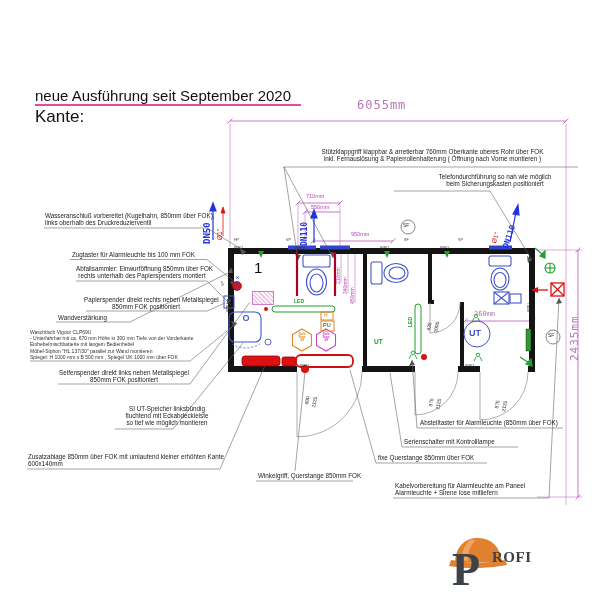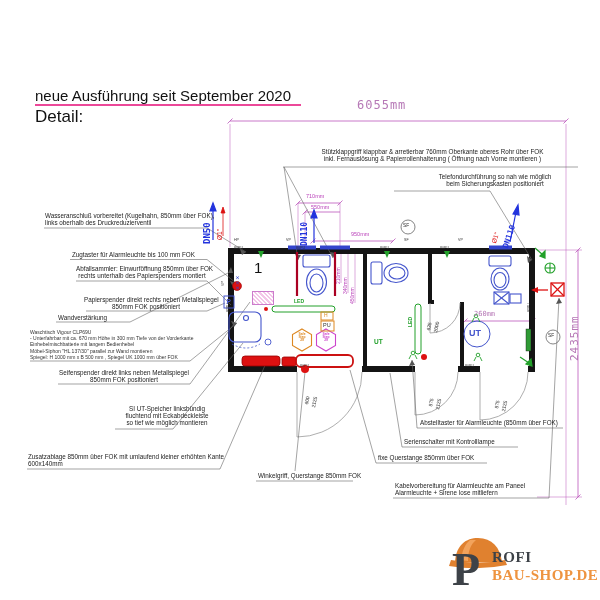--- a/index.html
+++ b/index.html
@@ -252,21 +252,21 @@
   </g>
 
   <g stroke="none">
     <path d="M455,562 C456,545 466,538 478,538 C492,538 500,547 502,562 Z" fill="#e0812f"></path>
     <path d="M470,540 C465,544 462,551 461,560 L468,561 C468,551 471,544 476,540 Z" fill="#f2a35c"></path>
     <path d="M449,566 Q478,571 507,565 L505,560 Q478,565 451,560 Z" fill="#e0812f"></path>
   </g>
 </svg>
 
 <div class="txt" style="left:35px;top:88px;font-size:15px;color:#111;"><span class="title-u">neue Ausführung seit September 2020</span></div>
-<div class="txt" style="left:35px;top:107px;font-size:17px;color:#111;">Detail:</div>
+<div class="txt" style="left:35px;top:107px;font-size:17px;color:#111;">Kante:</div>
 
 <div class="txt ann c" style="left:285px;top:148px;width:295px;">
   <div>Stützklappgriff klappbar &amp; arretierbar  760mm Oberkante oberes Rohr  über FOK</div>
   <div>inkl. Fernauslösung  &amp; Papierrollenhalterung ( Öffnung nach Vorne montieren )</div>
 </div>
 <div class="txt ann c" style="left:400px;top:173px;width:190px;">
   <div>Telefondurchführung so nah wie möglich</div>
   <div>beim Sicherungskasten positioniert</div>
 </div>
 
@@ -373,15 +373,14 @@
 <div class="hexlab" style="left:315px;top:332px;color:#cc44cc;">
   <div>Safe</div>
   <div>Step</div>
   <div>29</div>
 </div>
 
 <div style="position:absolute;z-index:2;left:252px;top:291px;width:20px;height:12px;border:1px solid #cc7ccc;background:repeating-linear-gradient(45deg,#f3c6e8 0px,#f3c6e8 1.5px,#ffffff 1.5px,#ffffff 3px);"></div>
 
 <div class="txt" style="left:452px;top:544px;font-size:46px;font-weight:bold;color:#3d4248;font-family:'Liberation Serif',serif;z-index:1;">P</div>
 <div class="txt" style="left:492px;top:549px;font-size:15px;font-weight:bold;color:#3d4248;font-family:'Liberation Serif',serif;letter-spacing:0.5px;">ROFI</div>
-<div class="txt" style="left:492px;top:567px;font-size:15px;font-weight:bold;color:#ee9440;font-family:'Liberation Serif',serif;letter-spacing:0.5px;">BAU-SHOP.DE</div>
 
 </div>
 
 </body></html>

